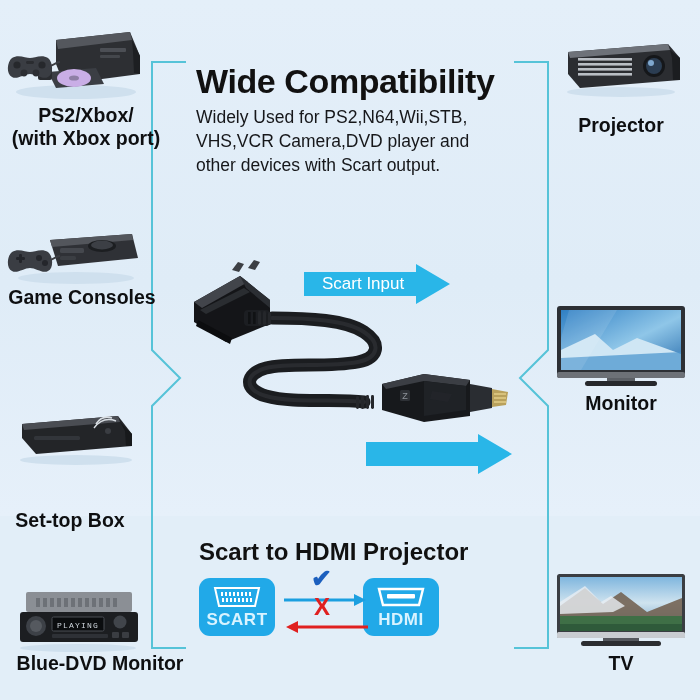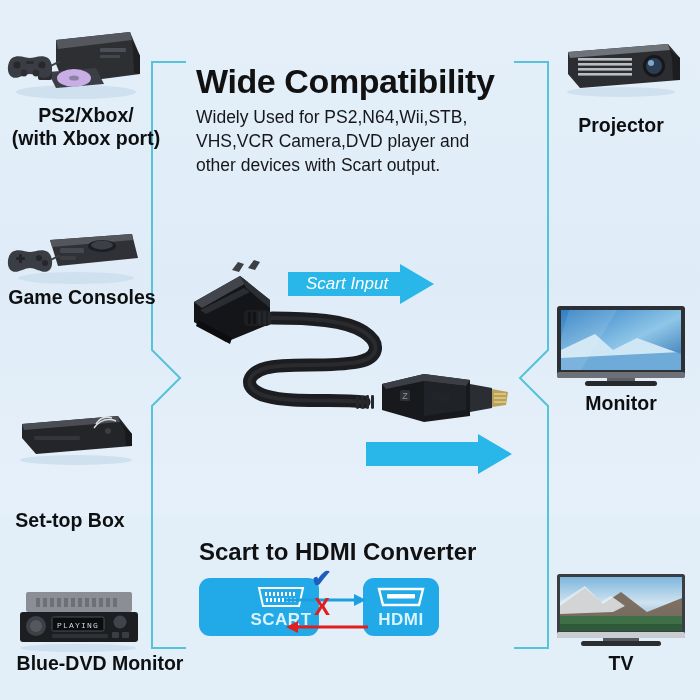--- a/index.html
+++ b/index.html
@@ -286,36 +286,36 @@
       <path d="M284 126 L306 130 L306 150 L284 154 Z" fill="#2a2d32"></path>
       <path d="M306 131 L322 134 L320 147 L306 149 Z" fill="#b9a15c"></path>
       <g fill="#d8c27c">
         <rect x="308" y="135" width="12" height="2"></rect>
         <rect x="308" y="139" width="12" height="2"></rect>
         <rect x="308" y="143" width="12" height="2"></rect>
       </g>
     </g>
   </svg>
 
-  <div class="arrow-banner" style="left:288px;top:264px;width:146px;font-style:italic;">
+  <div class="arrow-banner" style="left:304px;top:264px;width:146px;">
     <svg width="146" height="40" viewBox="0 0 146 40" style="position:absolute;left:0;top:0;">
       <path d="M0 8 L112 8 L112 0 L146 20 L112 40 L112 32 L0 32 Z" fill="#29b6e8"></path>
     </svg>
     <span class="lbl">Scart Input</span>
   </div>
 
   <div class="arrow-banner" style="left:366px;top:434px;width:146px;">
     <svg width="146" height="40" viewBox="0 0 146 40" style="position:absolute;left:0;top:0;">
       <path d="M0 8 L112 8 L112 0 L146 20 L112 40 L112 32 L0 32 Z" fill="#29b6e8"></path>
     </svg>
   </div>
 
-  <div class="h2">Scart to HDMI Converter</div>
-
-  <div class="port-box" style="left:199px;top:578px;width:76px;height:58px;padding-left:44px;">
+  <div class="h2">Scart to HDMI Projector</div>
+
+  <div class="port-box" style="left:199px;top:578px;width:76px;height:58px;">
     <svg width="52" height="24" viewBox="0 0 52 24">
       <path d="M4 3 L48 3 L44 21 L8 21 Z" fill="none" stroke="#ffffff" stroke-width="2"></path>
       <g fill="#ffffff">
         <rect x="10" y="7" width="2" height="4"></rect>
           <rect x="14" y="7" width="2" height="4"></rect>
         <rect x="18" y="7" width="2" height="4"></rect>
           <rect x="22" y="7" width="2" height="4"></rect>
         <rect x="26" y="7" width="2" height="4"></rect>
           <rect x="30" y="7" width="2" height="4"></rect>
         <rect x="34" y="7" width="2" height="4"></rect>

